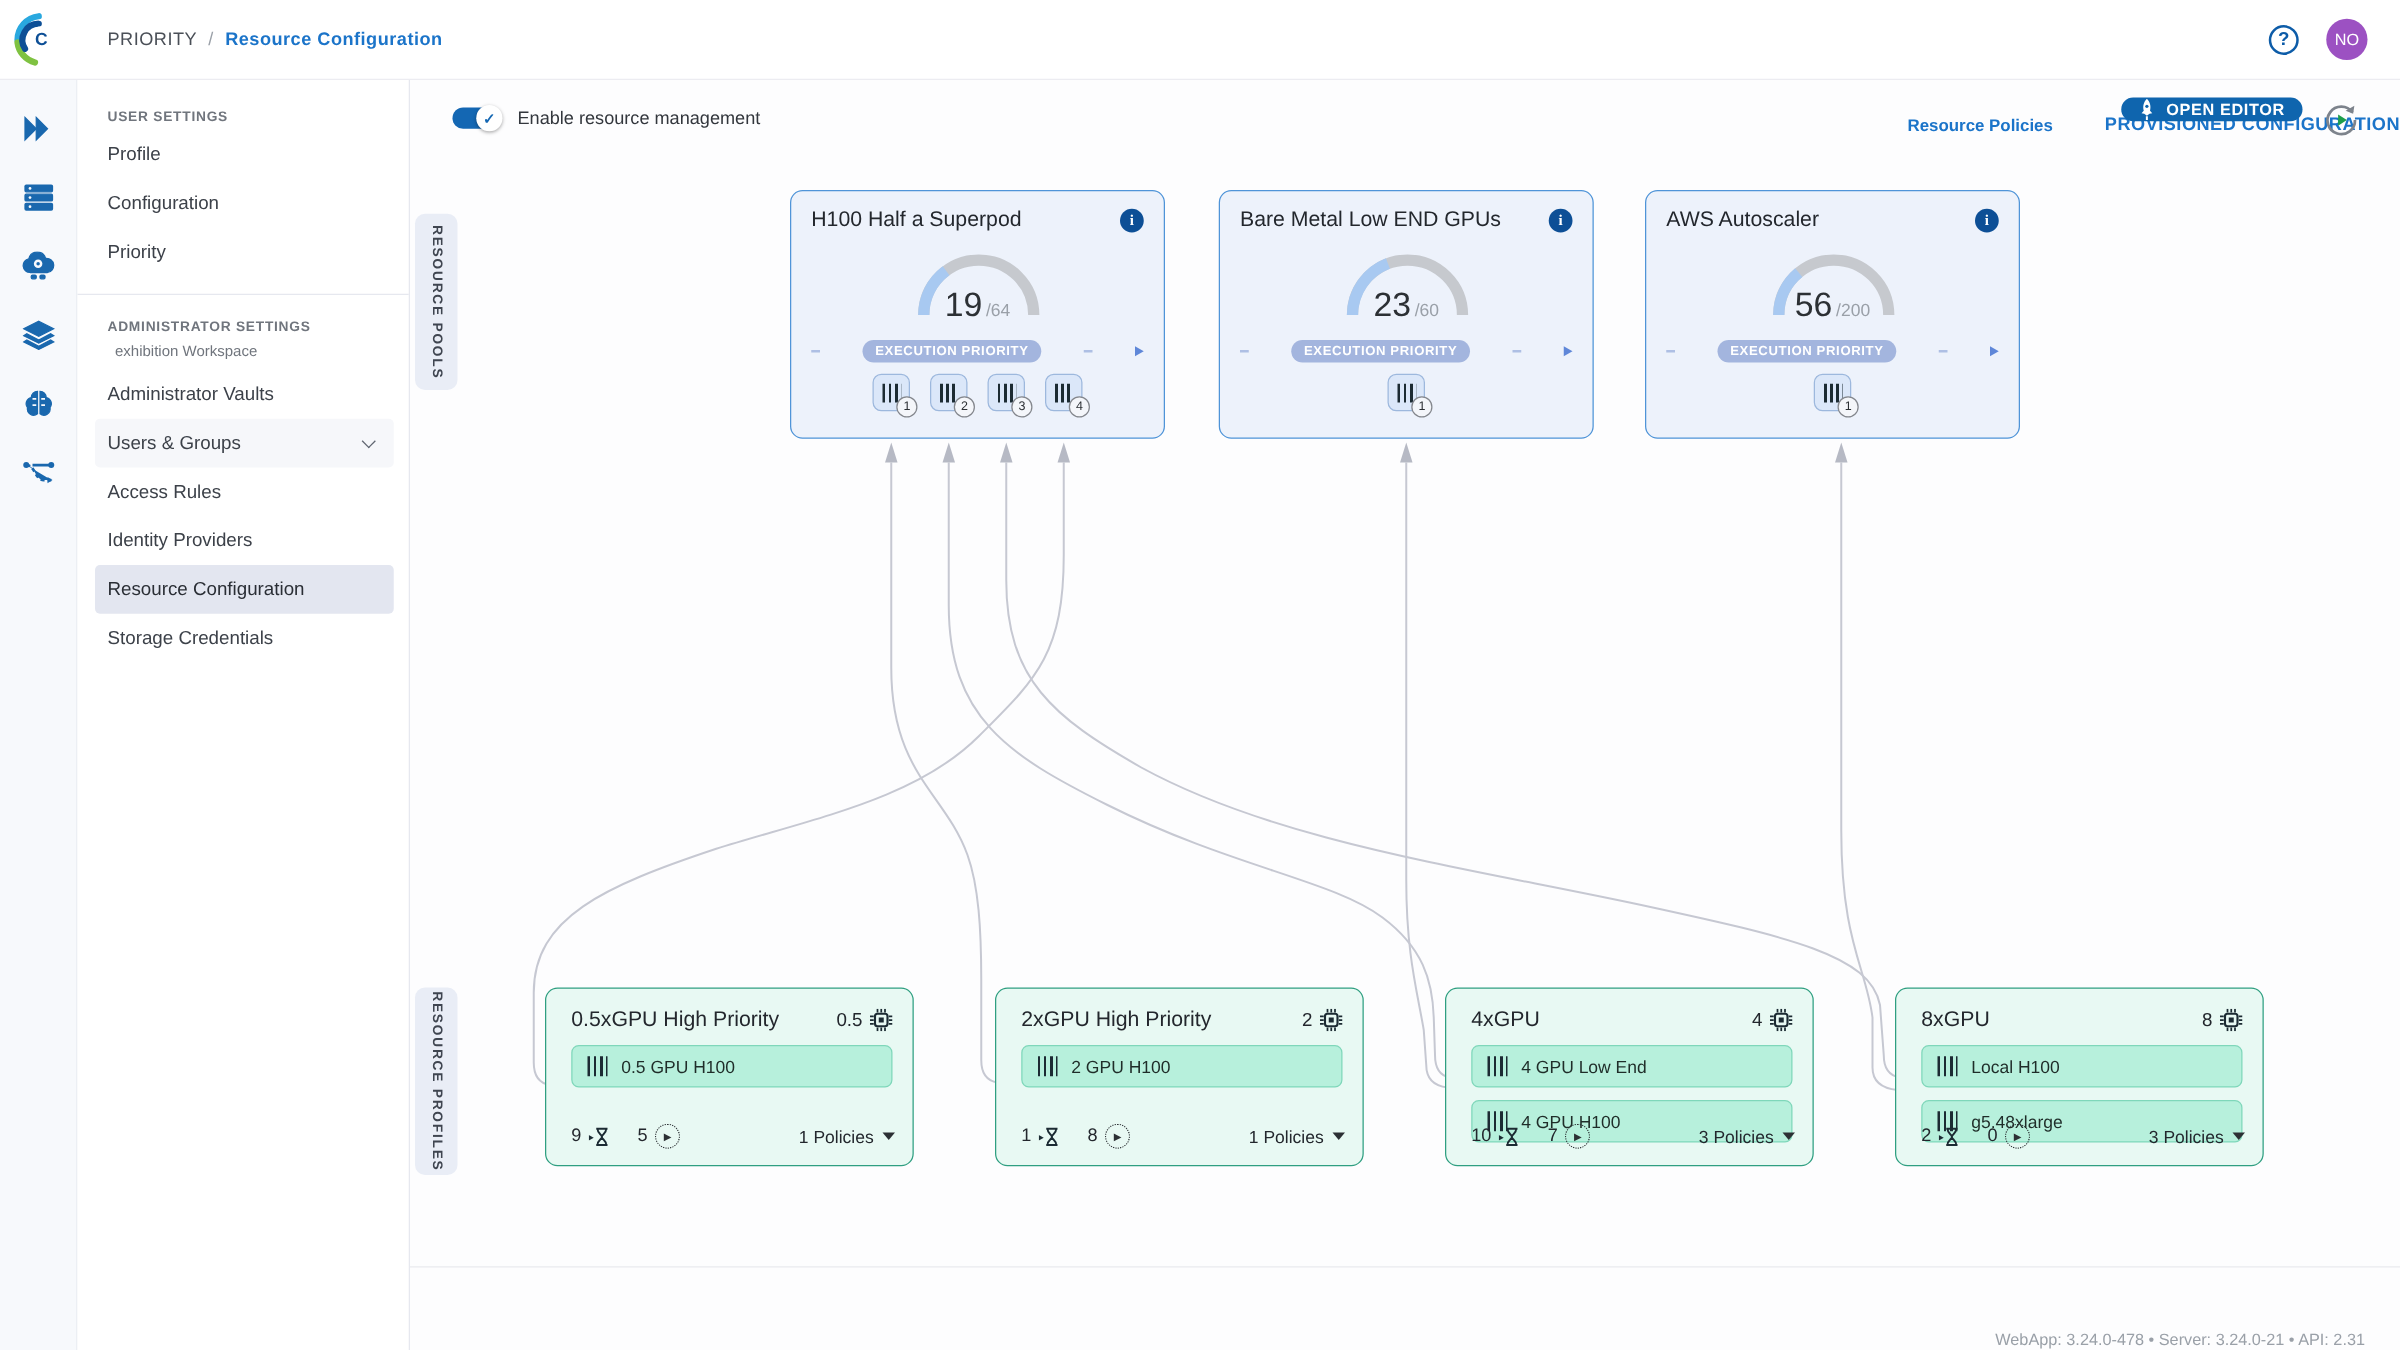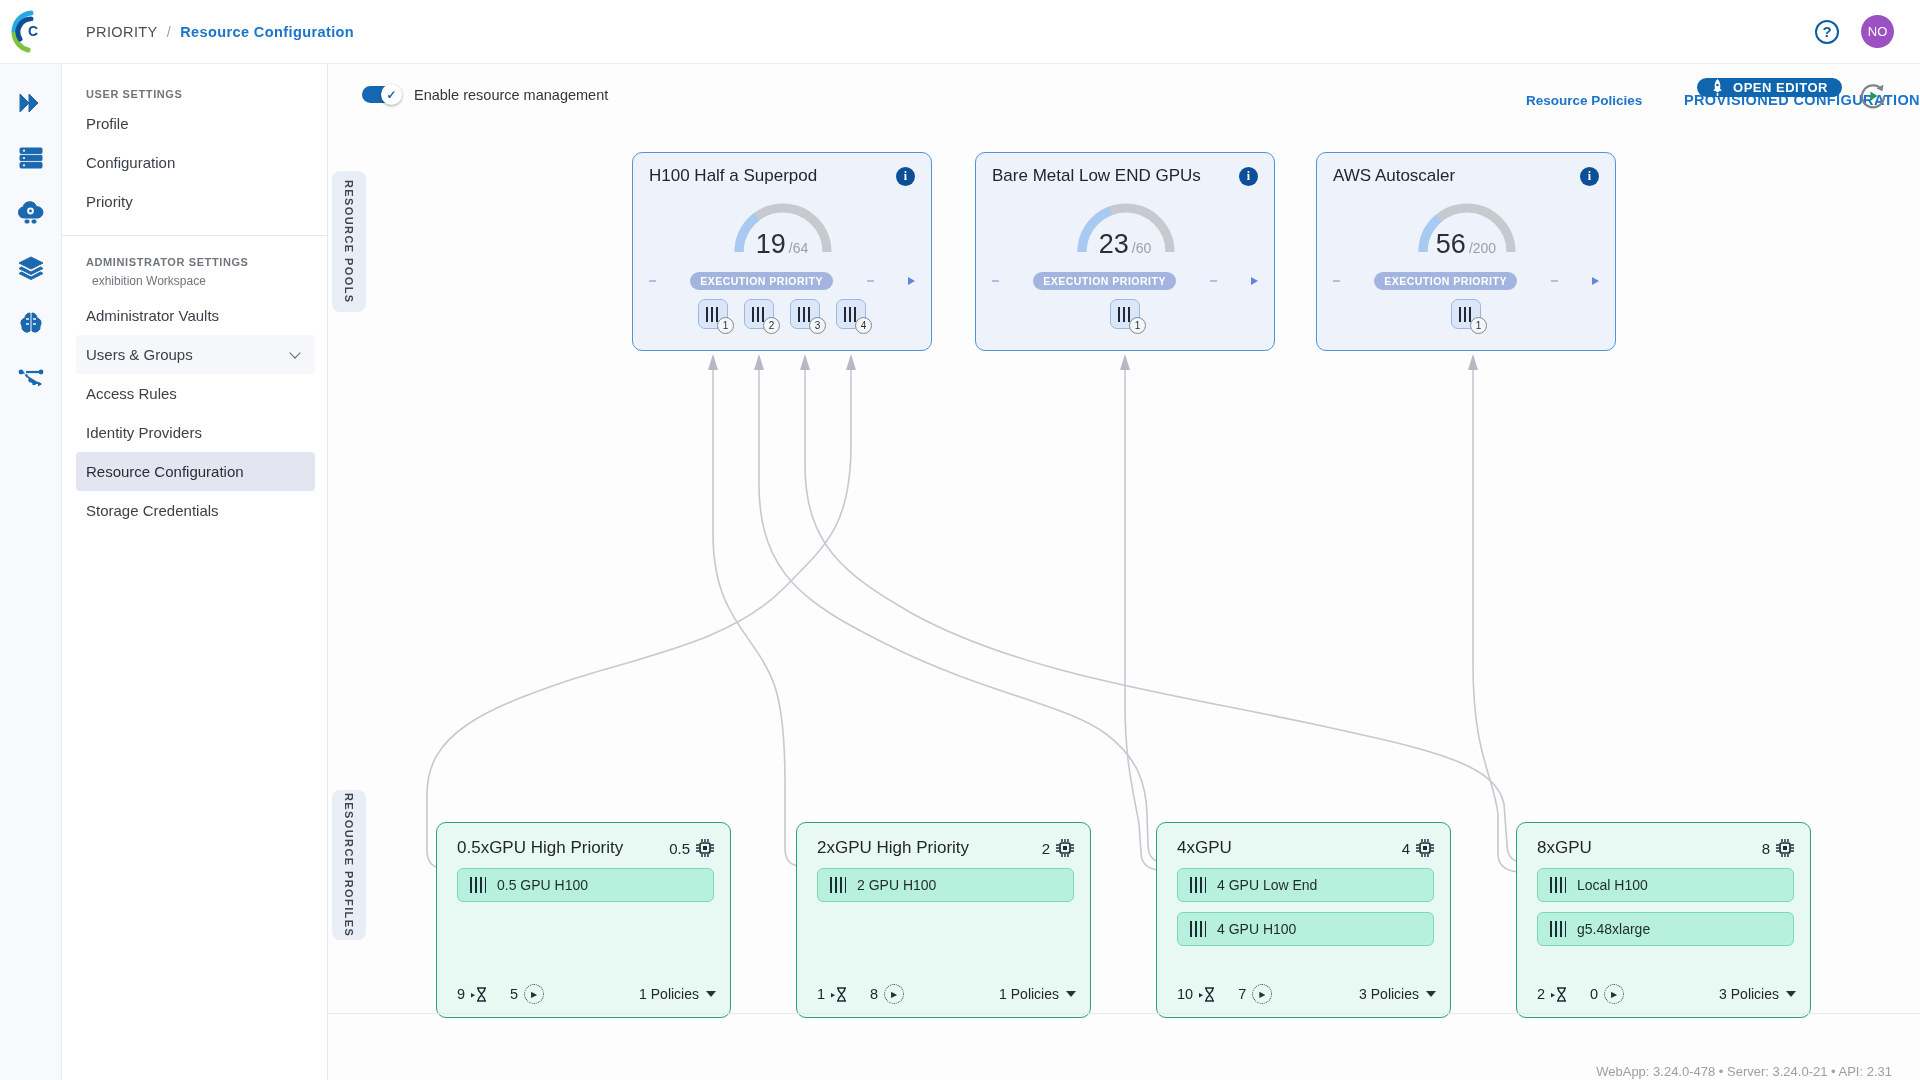--- a/index.html
+++ b/index.html
@@ -89,22 +89,22 @@
   .workers-row { margin-top:9px; display:flex; justify-content:center; gap:16px; }
   .worker { position:relative; width:30px; height:30px; background:#dbe7f9; border:1px solid #9db8dd;
     border-radius:7px; display:flex; align-items:center; justify-content:center; }
   .bars { width:15px; height:15px;
     background:repeating-linear-gradient(90deg,#1c2b33 0 2.2px,transparent 2.2px 5px); }
   .worker-badge { position:absolute; right:-7px; bottom:-6px; width:17px; height:17px; border-radius:50%;
     background:#f4f6fa; border:1.5px solid #84878d; color:#2c3034; font-size:10px;
     display:flex; align-items:center; justify-content:center; }
 
   
-  .prof-card { position:absolute; top:726px; width:295px; height:196px; background:#e8f9f3;
-    border:1.5px solid #2f9f81; border-radius:10px; padding:15px 16px 0 20px;margin-top:32px; }
+  .prof-card { position:absolute; top:726px; width:295px; height:143px; background:#e8f9f3;
+    border:1.5px solid #2f9f81; border-radius:10px; padding:15px 16px 0 20px; }
   .prof-title-row { display:flex; align-items:center; justify-content:space-between; }
   .prof-title { font-size:17px; color:#23272d; }
   .prof-gpu { display:flex; align-items:center; gap:6px; font-size:15px; color:#23272d; }
   .pill { height:34px; margin-top:10px; background:#b7f0dc; border:1px solid #7fd7ba; border-radius:6px;
     display:flex; align-items:center; gap:11px; padding:0 12px; font-size:14px; color:#1f2d29; }
   .pill:first-of-type { margin-top:15px; }
   .pill .bars { width:16px; height:16px; }
   .prof-foot { position:absolute; bottom:13px; left:20px; right:14px; display:flex;
     align-items:center; font-size:14.5px; color:#23272d; }
   .stat { display:flex; align-items:center; gap:6px; margin-right:22px; }

